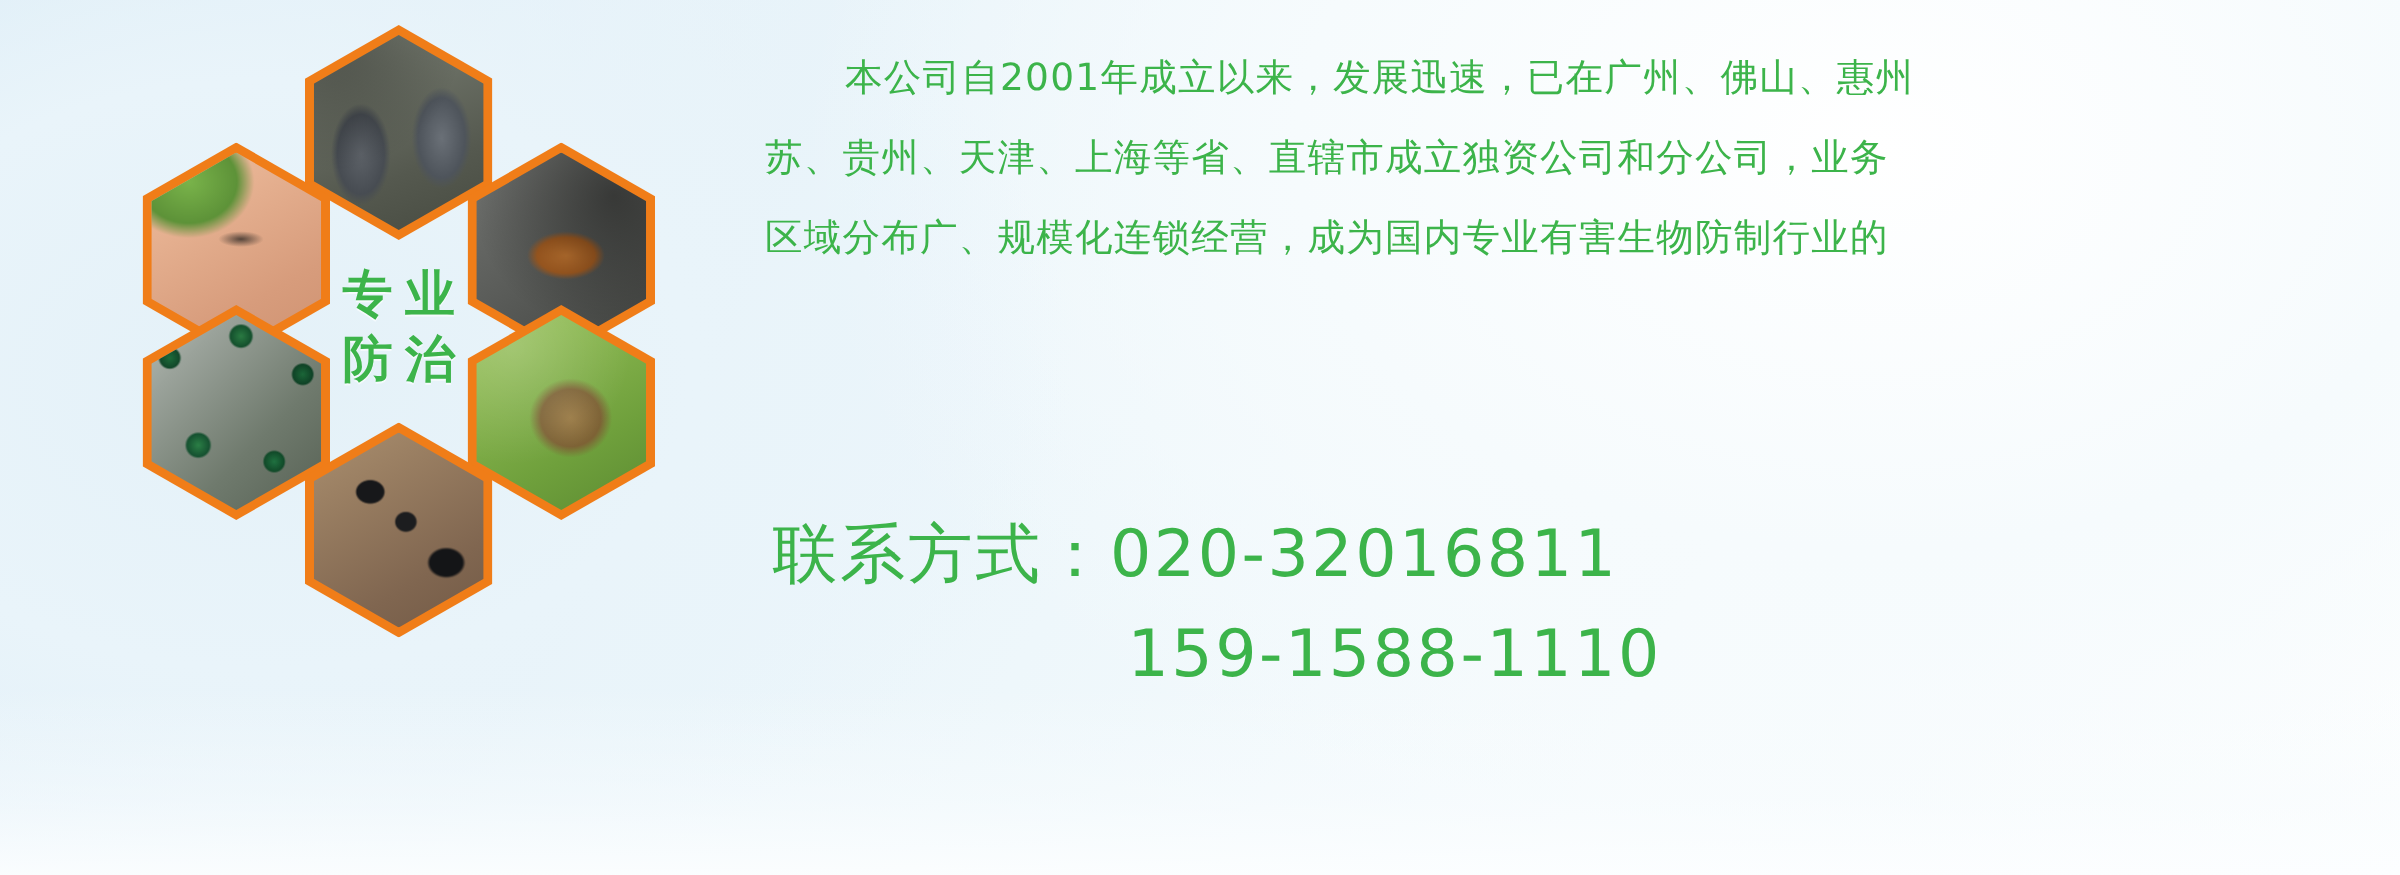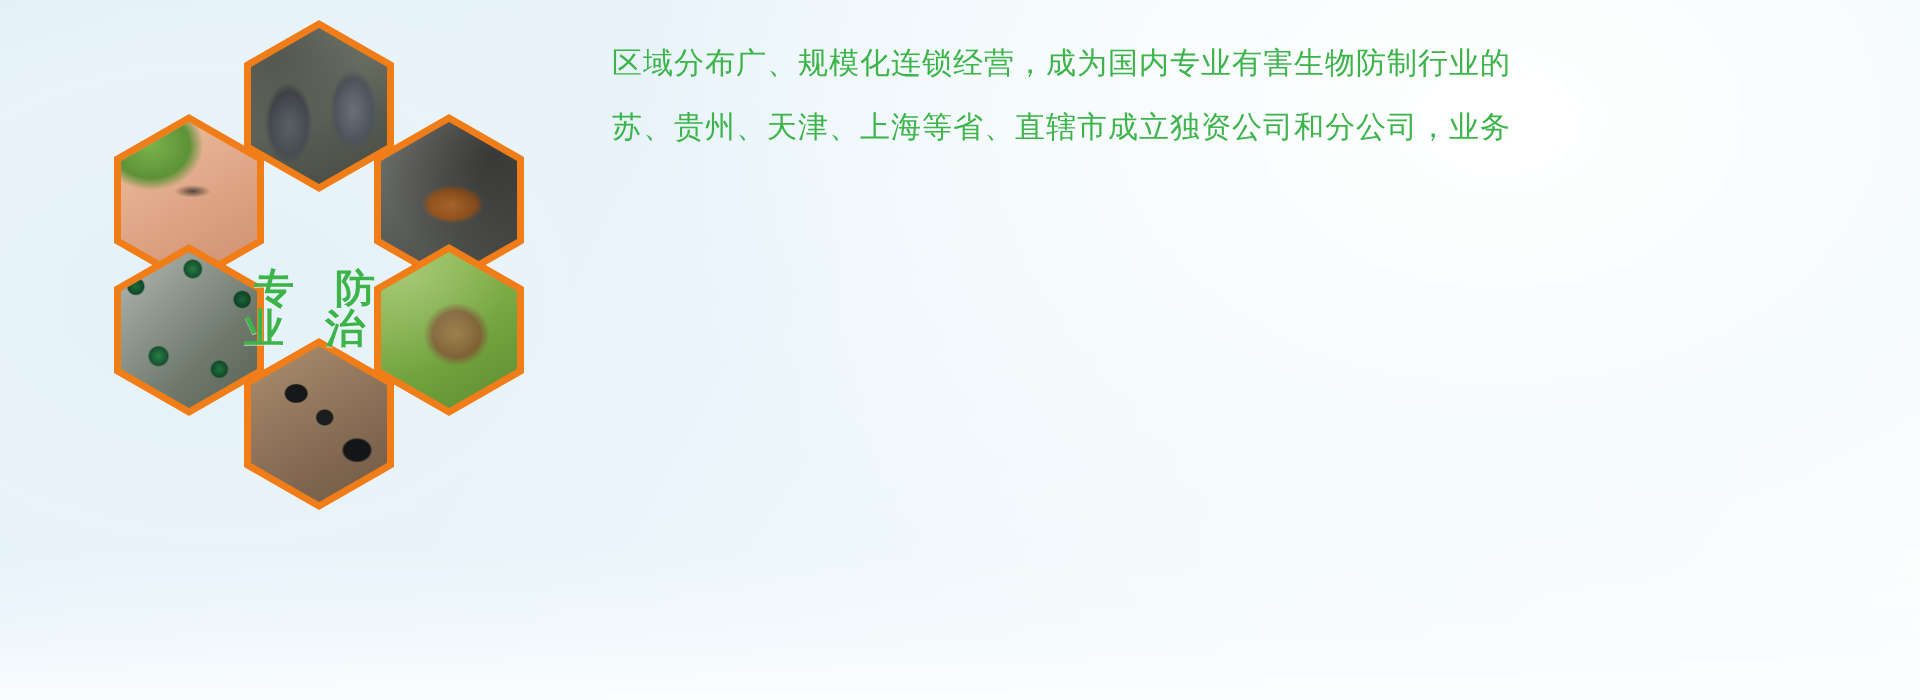--- a/index.html
+++ b/index.html
@@ -39,21 +39,21 @@
   .hex.h-tl{left:148px;top:6px;}
   .hex.h-l {left:18px; top:100px;}
   .hex.h-r {left:278px;top:100px;}
   .hex.h-bl{left:18px; top:230px;}
   .hex.h-br{left:278px;top:230px;}
   .hex.h-b {left:148px;top:324px;}
 
   
   .centerlabel{
     position:absolute;left:148px;top:162px;width:150px;height:172px;
-    display:flex;align-items:flex-end;justify-content:center;
+    display:flex;flex-direction:column;align-items:center;justify-content:center;
     gap:12px;
   }
   .centerlabel span{
     font-family:"DejaVu Sans","Liberation Sans",sans-serif;
     font-size:40px;font-weight:700;color:#3cb44a;letter-spacing:10px;
     text-indent:10px;line-height:1;
     text-shadow:0 1px 0 rgba(255,255,255,.6);
   }
 
   
@@ -199,18 +199,23 @@
       </div>
     </div>
 
     <div class="centerlabel">
       <span>专业</span>
       <span>防治</span>
     </div>
   </div>
 
   <div class="copy">
+    <p class="indent">本公司自2001年成立以来，发展迅速，已在广州、佛山、惠州</p>
+    <p>苏、贵州、天津、上海等省、直辖市成立独资公司和分公司，业务</p>
     <p>区域分布广、规模化连锁经营，成为国内专业有害生物防制行业的</p>
-    <p>苏、贵州、天津、上海等省、直辖市成立独资公司和分公司，业务</p>
   </div>
 
+  <div class="contact">
+    <div class="line1">联系方式：020-32016811</div>
+    <div class="line2">159-1588-1110</div>
+  </div>
 
 </div>
 
 </body></html>

